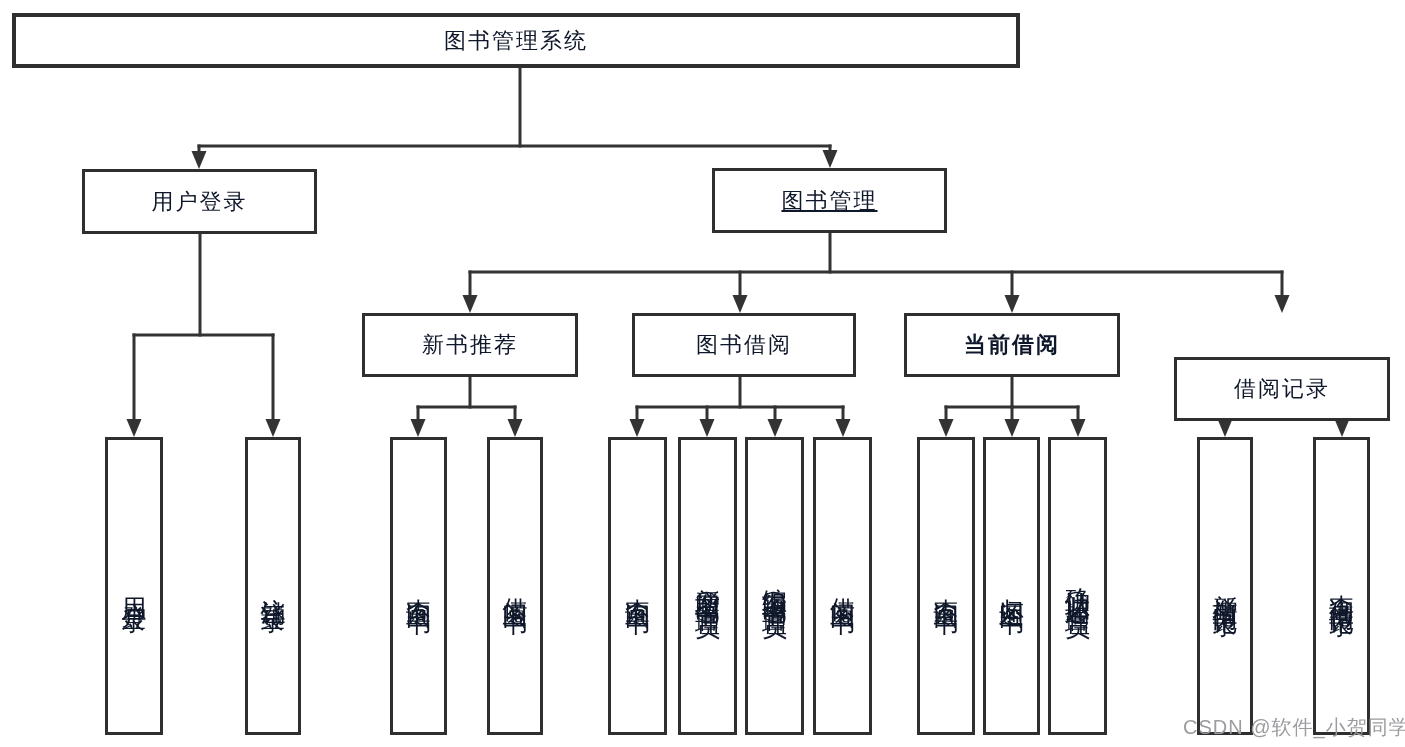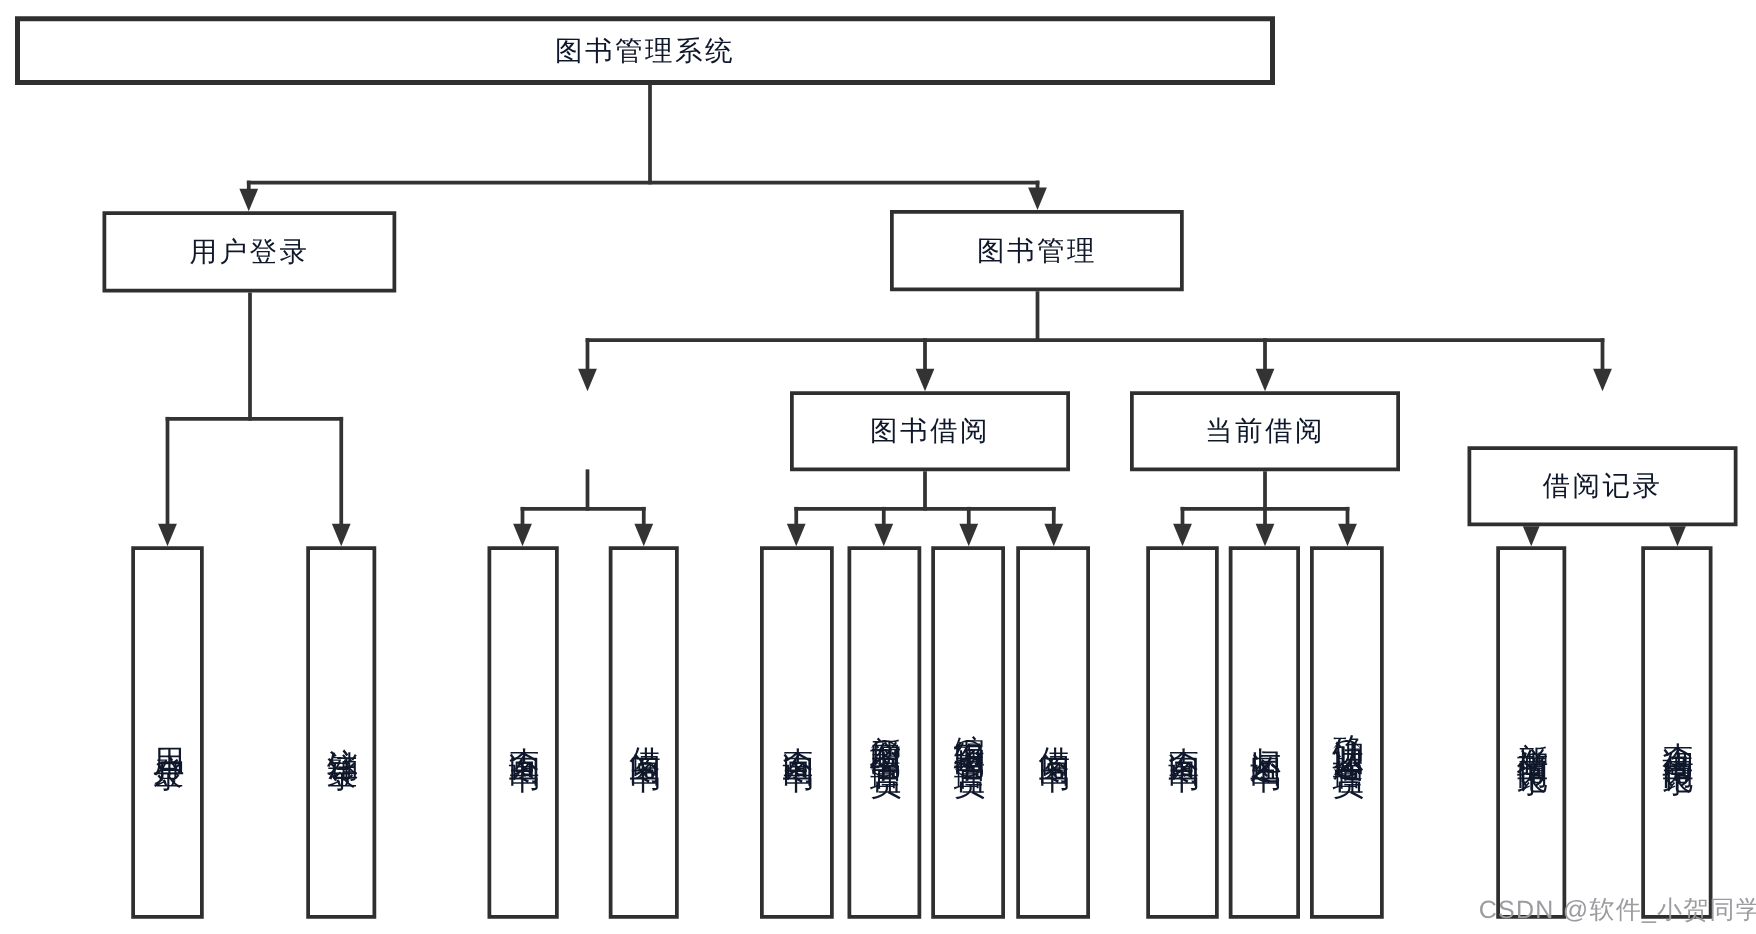--- a/index.html
+++ b/index.html
@@ -116,28 +116,31 @@
       <polygon points="1334.5,419 1349.5,419 1342,437" fill="#333333"></polygon>
     </svg>
 
   <div class="node h-node" style="left:12px; top:13px; width:1008px; height:55px; border-width:4px;">
     <span>图书管理系统</span>
   </div>
 
   <div class="node h-node" style="left:82px; top:169px; width:235px; height:65px;">
     <span>用户登录</span>
   </div>
-  <div class="node h-node" style="left:712px; top:168px; width:235px; height:65px;">
+  <div class="node h-node" style="left:712px; top:168px; width:235px; height:65px;text-decoration:underline;">
     <span>图书管理</span>
   </div>
 
+  <div class="node h-node" style="left:362px; top:313px; width:216px; height:64px;">
+    <span>新书推荐</span>
+  </div>
   <div class="node h-node" style="left:632px; top:313px; width:224px; height:64px;">
     <span>图书借阅</span>
   </div>
-  <div class="node h-node" style="left:904px; top:313px; width:216px; height:64px;">
+  <div class="node h-node" style="left:904px; top:313px; width:216px; height:64px;font-weight:bold;">
     <span>当前借阅</span>
   </div>
   <div class="node h-node" style="left:1174px; top:313px; width:216px; height:64px;margin-top:44px;">
     <span>借阅记录</span>
   </div>
 
   <div class="node v-node" style="left:105px; top:437px; width:58px; height:298px;">
     <span>用户登录</span>
   </div>
   <div class="node v-node" style="left:245px; top:437px; width:56px; height:298px;">

